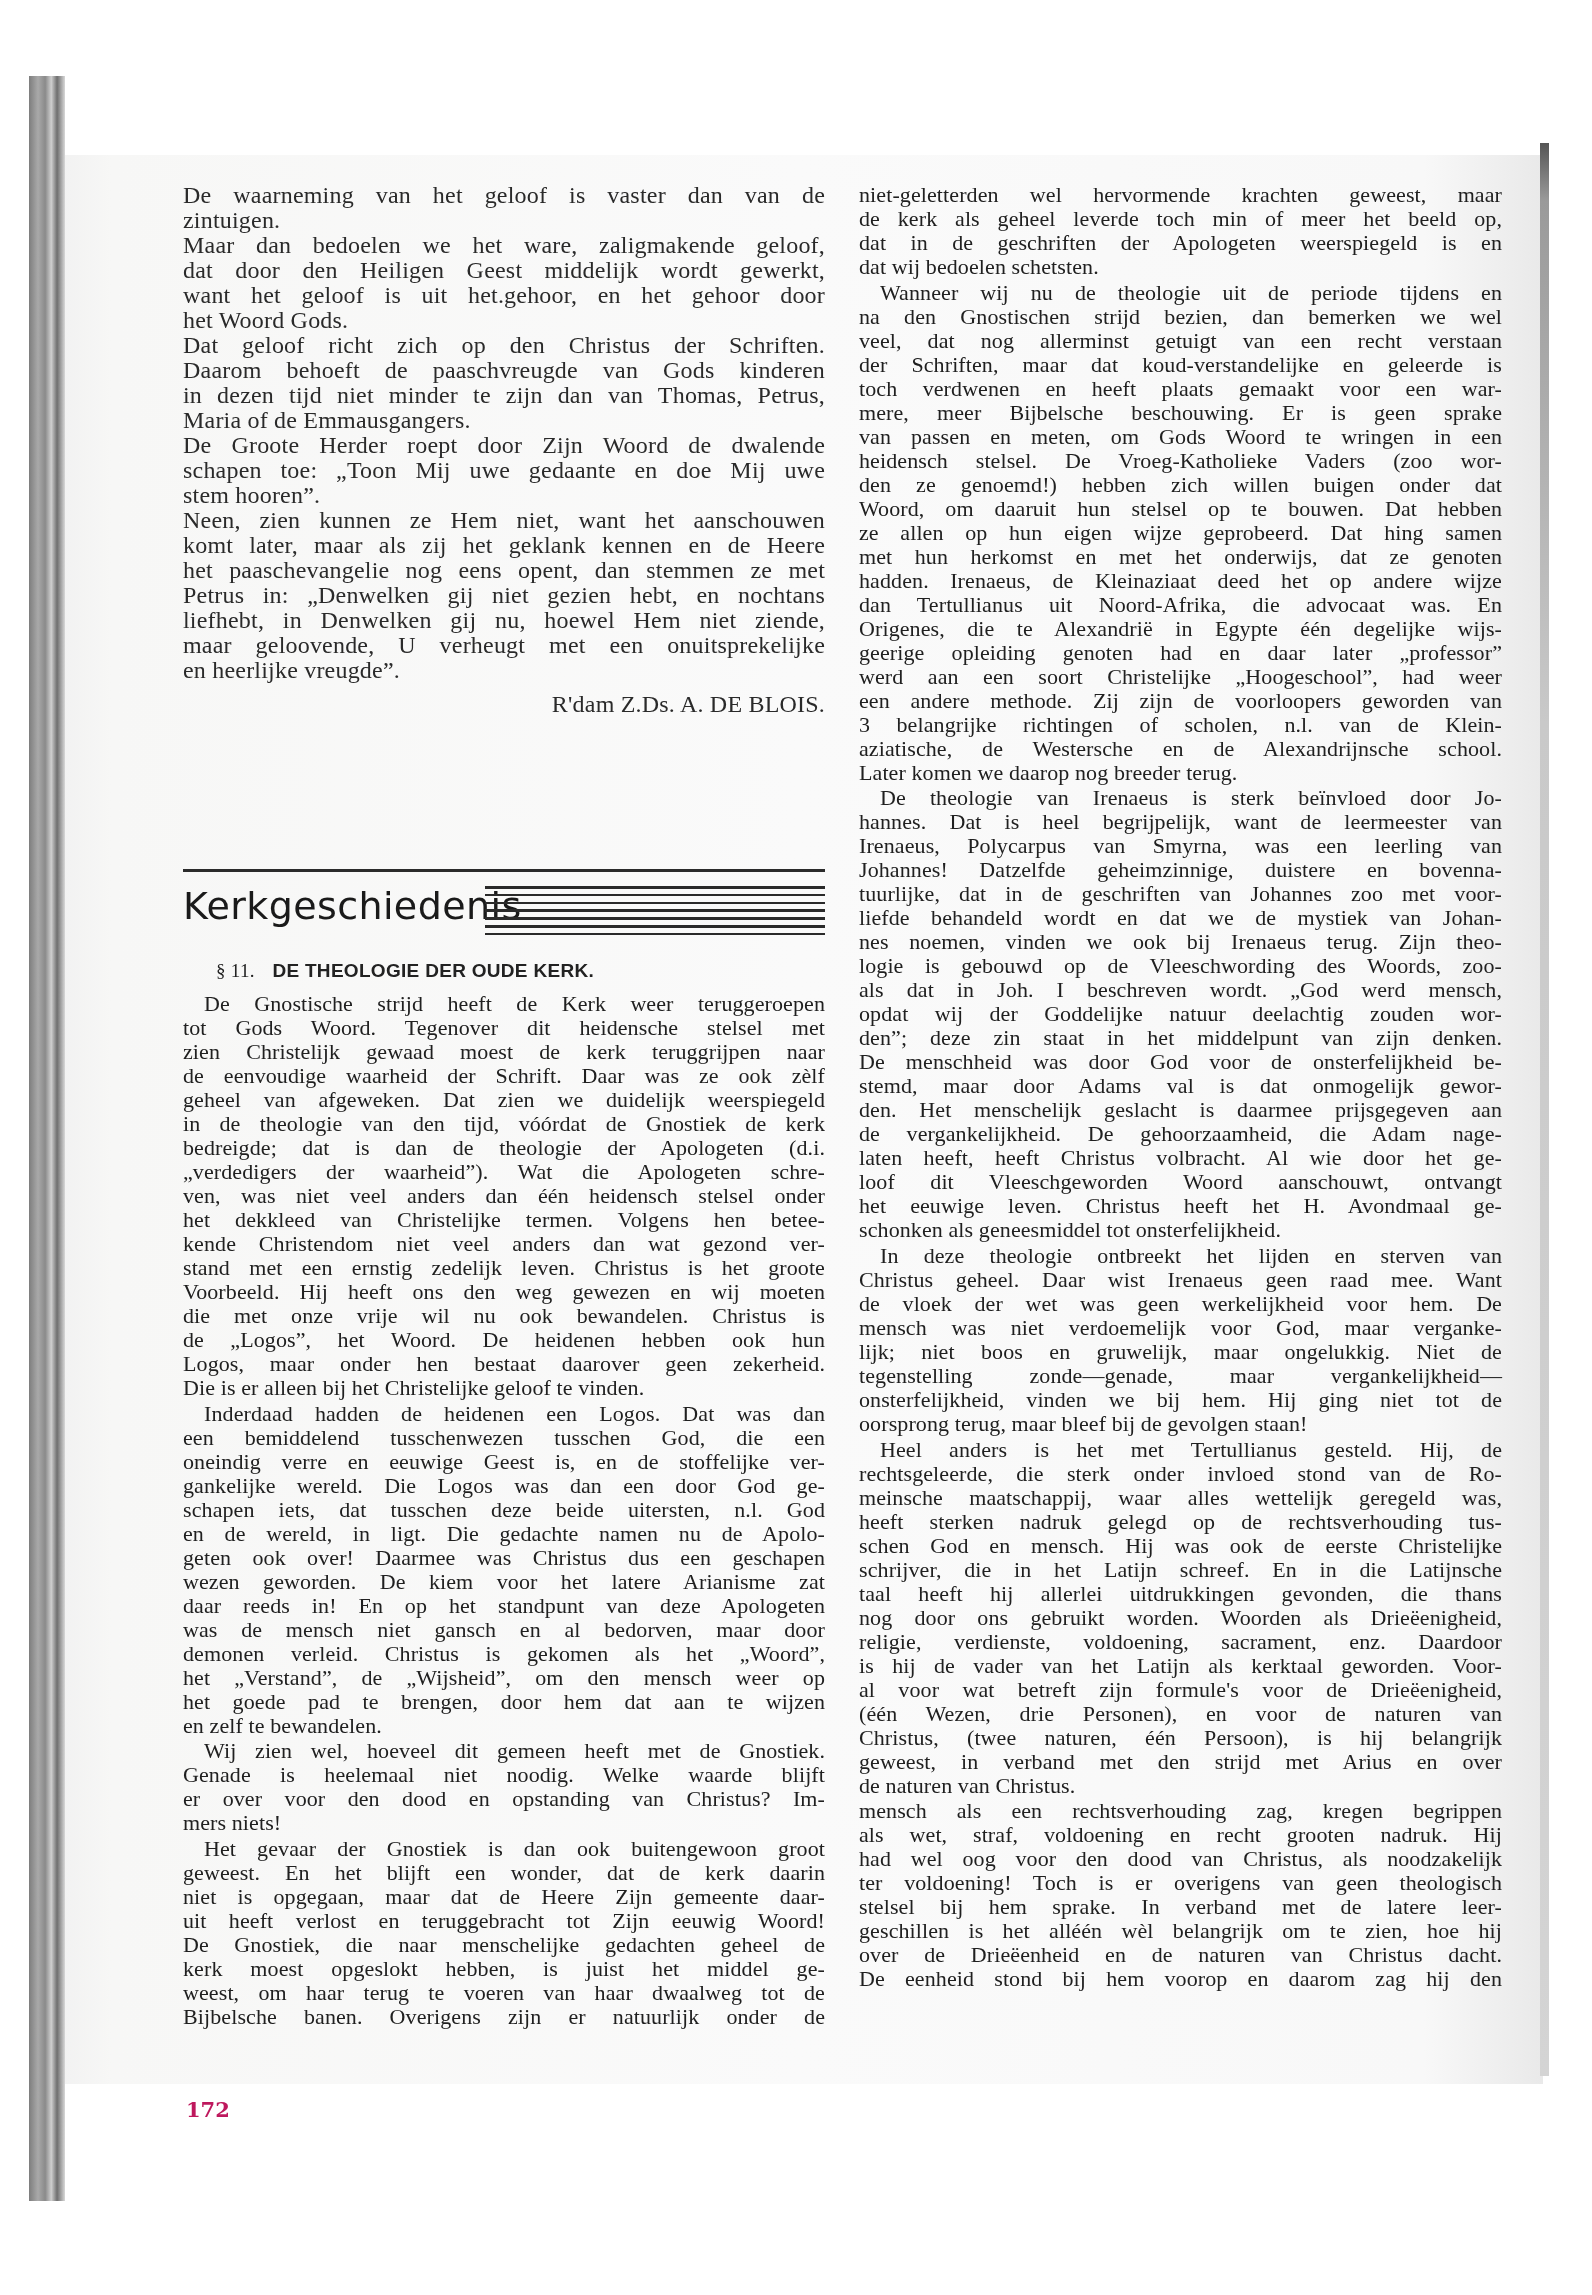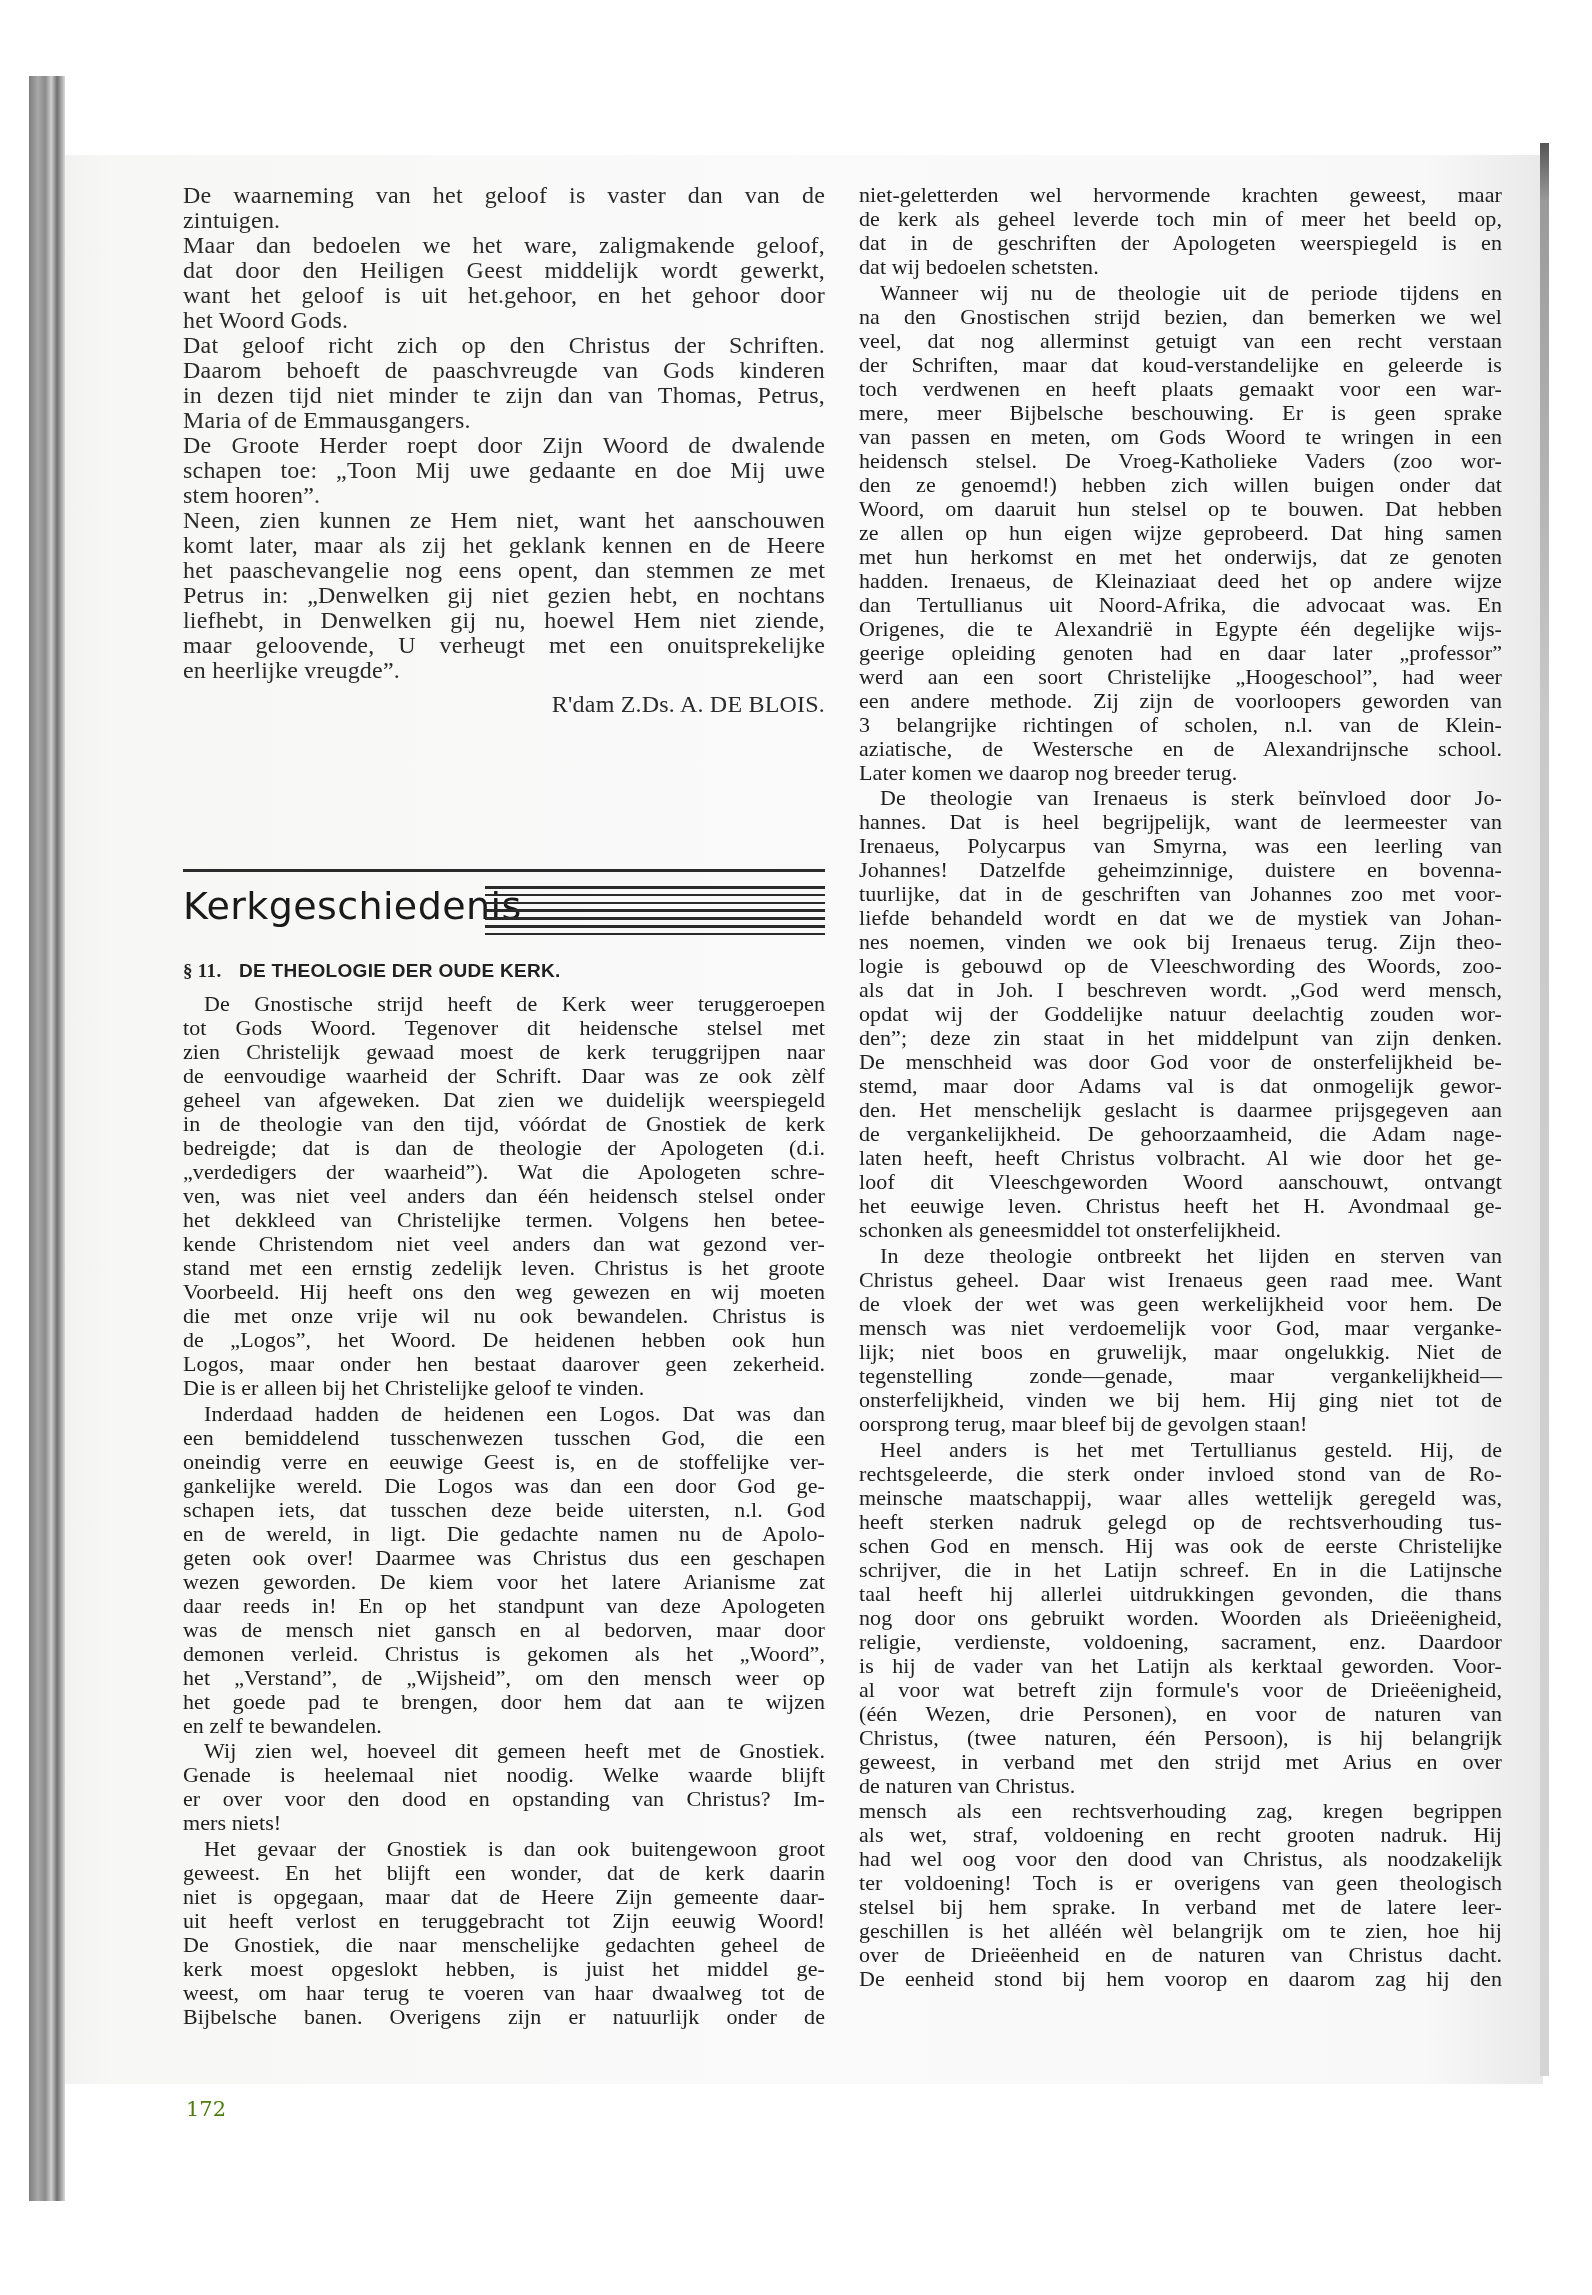--- a/index.html
+++ b/index.html
@@ -45,25 +45,25 @@
     }
     .section-lines {
       position: absolute; left: 302px; top: 26px; width: 340px; height: 50px;
       background: repeating-linear-gradient(180deg, #2a2a2a 0px, #2a2a2a 2.6px, transparent 2.6px, transparent 7.8px);
     }
     .subsection {
       position: absolute; left: 0; top: 100px;
       font-family: "Liberation Sans", "DejaVu Sans", sans-serif;
       font-size: 19px; font-weight: bold; color: #222; letter-spacing: 0.3px;
     }
-    .subsection .para-sign { font-family: "Liberation Serif", serif; font-weight: bold; margin-right: 12px; }
+    .subsection .para-sign { font-family: "Liberation Serif", serif; font-weight: normal; margin-right: 12px; margin-left: 33px; }
     .col-left-2 { left: 183px; top: 992px; width: 642px; }
     .page-number {
       position: absolute; left: 186px; top: 2097px;
-      font-family: "DejaVu Serif", "Liberation Serif", serif; font-size: 21px; font-weight: normal; color: #4d7c0f;
+      font-family: "DejaVu Serif", "Liberation Serif", serif; font-size: 21px; font-weight: bold; color: #be185d;
     }
   </style>
 </head>
 <body>
 
 <div class="scan-page"></div>
 <div class="binding"></div>
 <div class="right-edge"></div>
 
 <div class="col col-left serif-old">

